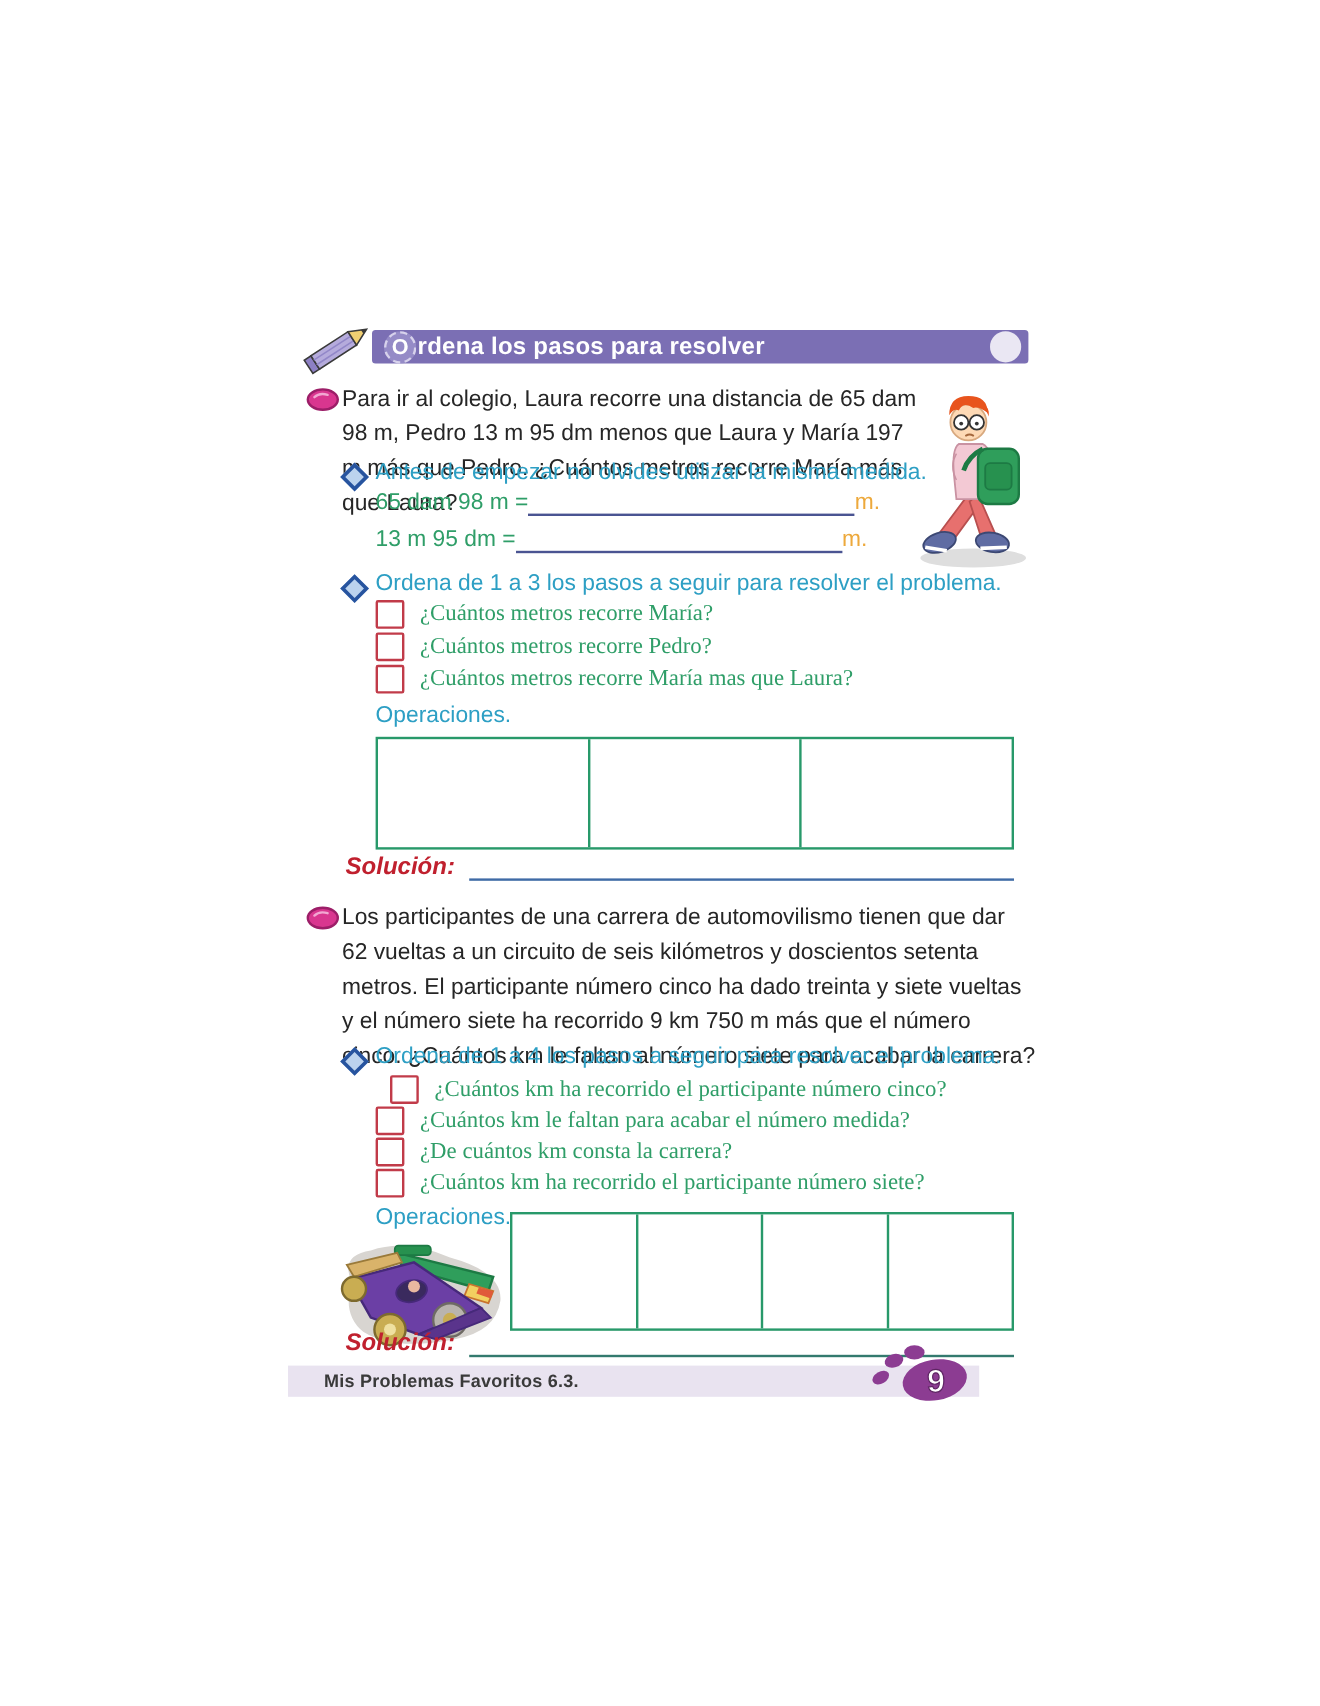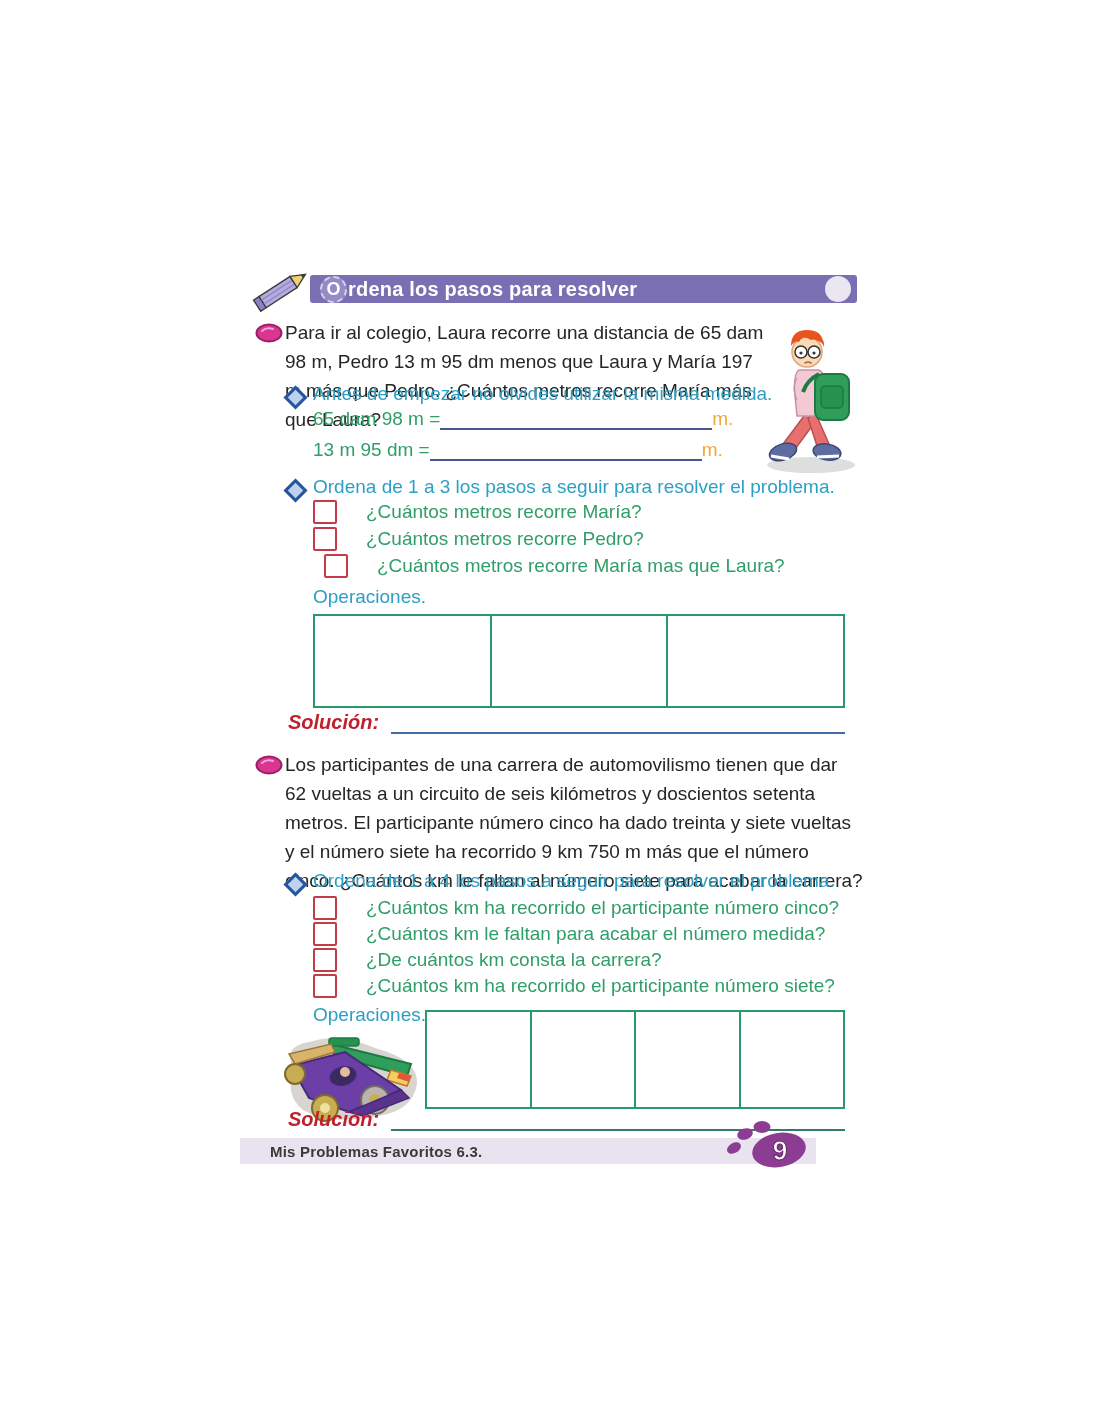--- a/index.html
+++ b/index.html
@@ -27,21 +27,21 @@
   .hint-row, .ordena-row { position:absolute; display:flex; align-items:flex-start; gap:9px; }
   .diamond { width:11px; height:11px; border:3px solid #27549f; background:#bcd3ee;
              transform:rotate(45deg); margin-top:6px; flex:0 0 auto; }
   .cyan-text { color:#2d9fc4; font-size:19px; }
 
   .conv-row { position:absolute; display:flex; align-items:flex-end; }
   .conv-label { color:#2f9e68; font-size:19px; white-space:nowrap; }
   .conv-line { width:272px; height:20px; border-bottom:2px solid #4a5492; }
   .conv-unit { color:#eda93c; font-size:19px; }
 
-  .step-row { position:absolute; display:flex; align-items:center; gap:29px; }
+  .step-row { position:absolute; display:flex; align-items:center; gap:13px;font-family:Liberation Serif, serif; }
   .checkbox { width:20px; height:20px; border:2px solid #c13b49; border-radius:2px;
               background:#fff; flex:0 0 auto; }
   .step-label { color:#2f9e68; font-size:19px; }
 
   .ops-label { position:absolute; color:#2d9fc4; font-size:19px; }
   .ops-table { position:absolute; display:flex; border:2px solid #28996a; background:#fff; }
   .ops-cell { flex:1; }
   .ops-cell + .ops-cell { border-left:2px solid #28996a; }
 
   .sol-row { position:absolute; display:flex; align-items:flex-end; gap:12px;font-style:italic; }
@@ -130,21 +130,21 @@
   </div>
 
   <div class="step-row" style="left:60px; top:238px;">
     <span class="checkbox"></span>
     <span class="step-label">¿Cuántos metros recorre María?</span>
   </div>
   <div class="step-row" style="left:60px; top:265px;justify-content:space-between;">
     <span class="checkbox"></span>
     <span class="step-label">¿Cuántos metros recorre Pedro?</span>
   </div>
-  <div class="step-row" style="left:60px; top:292px;margin-left:11px;">
+  <div class="step-row" style="left:60px; top:292px;">
     <span class="checkbox"></span>
     <span class="step-label">¿Cuántos metros recorre María mas que Laura?</span>
   </div>
 
   <div class="ops-label" style="left:60px; top:324px;">Operaciones.</div>
   <div class="ops-table" style="left:60px; top:352px; width:528px; height:90px;">
     <div class="ops-cell"></div>
     <div class="ops-cell"></div>
     <div class="ops-cell"></div>
   </div>
@@ -158,21 +158,21 @@
     <ellipse cx="14" cy="10" rx="12.5" ry="8.5" fill="#d9368f" stroke="#9c1e68" stroke-width="2"></ellipse>
     <path d="M7,8 Q11,4 18,6" fill="none" stroke="#f2a7d2" stroke-width="2" stroke-linecap="round"></path>
   </svg>
   <div class="p-text" style="left:32px; top:488px; width:578px;">Los participantes de una carrera de automovilismo tienen que dar 62 vueltas a un circuito de seis kilómetros y doscientos setenta metros. El participante número cinco ha dado treinta y siete vueltas y el número siete ha recorrido 9 km 750 m más que el número cinco. ¿Cuántos km le faltan al número siete para acabar la carrera?</div>
 
   <div class="ordena-row" style="left:34px; top:608px;">
     <span class="diamond"></span>
     <span class="cyan-text">Ordena de 1 a 4 los pasos a seguir para resolver el problema.</span>
   </div>
 
-  <div class="step-row" style="left:60px; top:634px;">
+  <div class="step-row" style="left:72px; top:634px;">
     <span class="checkbox"></span>
     <span class="step-label">¿Cuántos km ha recorrido el participante número cinco?</span>
   </div>
   <div class="step-row" style="left:60px; top:660px;">
     <span class="checkbox"></span>
     <span class="step-label">¿Cuántos km le faltan para acabar el número medida?</span>
   </div>
   <div class="step-row" style="left:60px; top:686px;">
     <span class="checkbox"></span>
     <span class="step-label">¿De cuántos km consta la carrera?</span>

